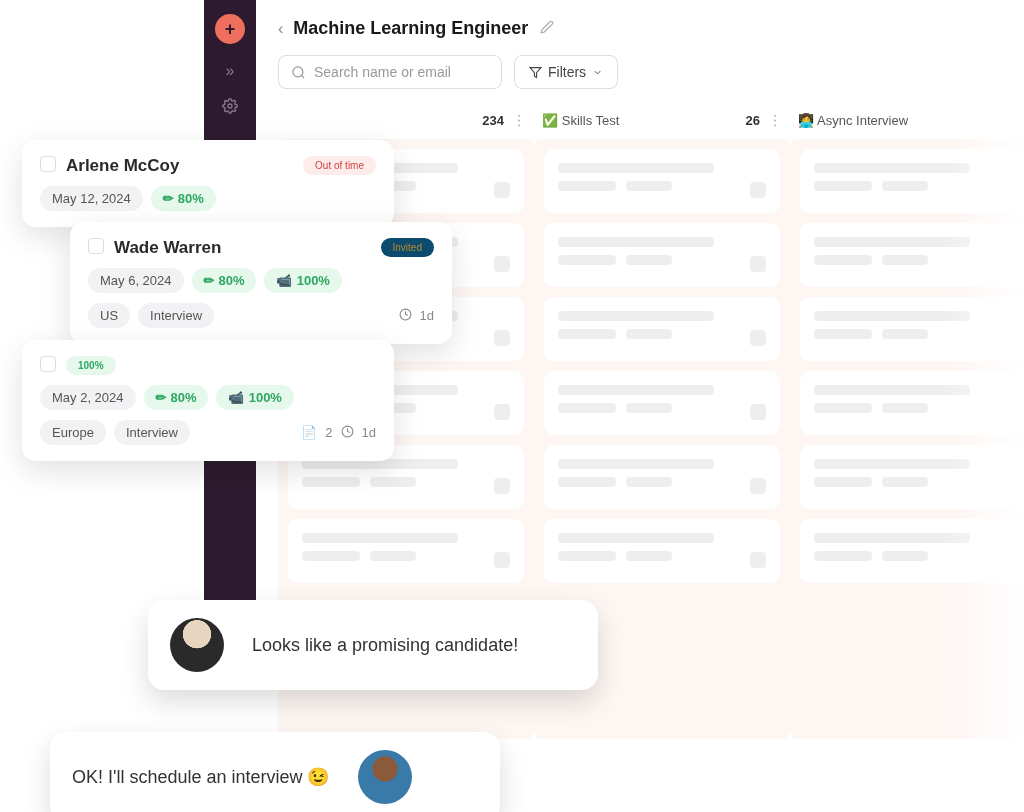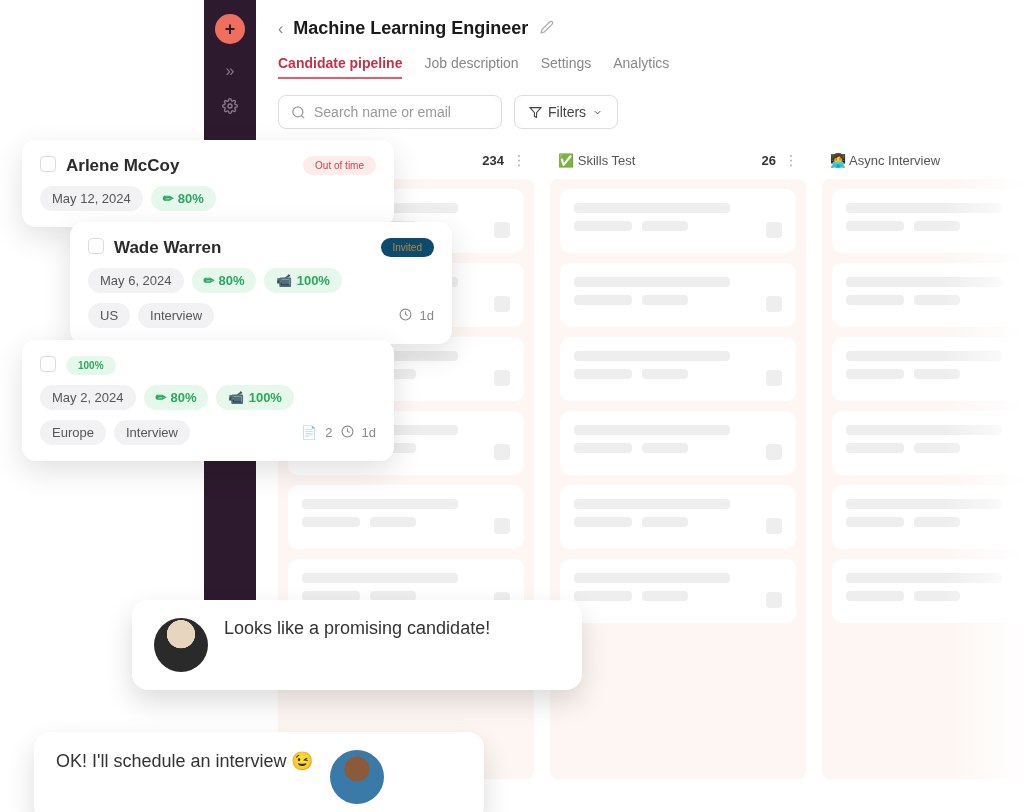--- a/index.html
+++ b/index.html
@@ -17,21 +17,21 @@
 
 .tabs { display: flex; gap: 22px; margin-bottom: 16px; font-size: 14px; }
 .tab { color: #888; cursor: pointer; padding-bottom: 6px; }
 .tab.active { color: #c2334a; font-weight: 600; border-bottom: 2px solid #e85a6e; }
 
 .controls { display: flex; gap: 12px; margin-bottom: 20px; }
 .search-box { display: flex; align-items: center; border: 1px solid #ddd; border-radius: 8px; padding: 8px 12px; width: 224px; color: #999; font-size: 14px; }
 .search-box svg { margin-right: 8px; }
 .filter-btn { display: flex; align-items: center; gap: 6px; border: 1px solid #ddd; border-radius: 8px; padding: 8px 14px; font-size: 14px; color: #444; cursor: pointer; }
 
-.board { display: flex; gap: 16px; position: relative; }
+.board { display: flex; position: relative; }
 .column { width: 256px; flex-shrink: 0; }
 .col-header { display: flex; align-items: center; justify-content: flex-end; gap: 8px; padding: 4px 8px 12px; font-size: 13px; color: #555; height: 30px; }
 .col-header .col-icon { margin-right: auto; font-size: 13px; }
 .col-header .count { font-weight: 600; color: #333; }
 .col-header .dots { color: #aaa; cursor: pointer; font-size: 14px; }
 .col-body { background: #fdf6f3; border-radius: 8px; padding: 10px; display: flex; flex-direction: column; gap: 10px; min-height: 600px; }
 .skel-card { background: #fff; border-radius: 10px; padding: 14px; }
 .skel-line { background: #eee; border-radius: 4px; height: 10px; margin-bottom: 8px; }
 .skel-row { display: flex; gap: 10px; align-items: center; }
 .skel-dot { width: 16px; height: 16px; background: #eee; border-radius: 4px; margin-left: auto; }
@@ -45,21 +45,21 @@
 .badge.out { background: #fdecea; color: #c44; }
 .badge.invited { background: #0c4a6e; color: #b88a2e; }
 .badge.pct { background: #e6f7ec; color: #2ea860; font-weight: 600; }
 .cand-meta { display: flex; align-items: center; gap: 8px; flex-wrap: wrap; }
 .pill { background: #f2f2f4; color: #555; font-size: 13px; padding: 5px 12px; border-radius: 14px; }
 .pill.green { background: #e6f7ec; color: #2ea860; font-weight: 600; display: inline-flex; align-items: center; gap: 4px; }
 .cand-footer { display: flex; gap: 8px; margin-top: 10px; align-items: center; }
 .cand-footer .right { margin-left: auto; display: flex; gap: 8px; align-items: center; color: #888; font-size: 13px; }
 
 
-.chat { position: absolute; background: #fff; border-radius: 16px; box-shadow: 0 12px 28px rgba(0,0,0,0.14); padding: 18px 22px; display: flex; gap: 16px; z-index: 20; }
+.chat { position: absolute; background: #fff; border-radius: 16px; box-shadow: 0 12px 28px rgba(0,0,0,0.14); padding: 18px 22px; display: flex; align-items: center; gap: 28px; z-index: 20; margin-left: 16px; }
 .avatar { width: 54px; height: 54px; border-radius: 50%; flex-shrink: 0; }
 .avatar.av1 { background: radial-gradient(circle at 50% 30%, #e8d5c0 30%, #2a2a2a 31%); }
 .avatar.av2 { background: radial-gradient(circle at 50% 35%, #8a5a3a 28%, #3a7aa8 29%); }
 .chat-text { font-size: 18px; color: #333; }
 
 .fade-right { position: absolute; right: 0; top: 0; bottom: 0; width: 80px; background: linear-gradient(to right, rgba(255,255,255,0), #fff); z-index: 5; pointer-events: none; }
 </style>
 </head>
 <body>
 
@@ -78,26 +78,20 @@
   <div class="breadcrumb">
     <span class="back-chevron">‹</span>
     <span class="page-title">Machine Learning Engineer</span>
     <span class="edit-icon">
       <svg width="14" height="14" viewBox="0 0 24 24" fill="none" stroke="currentColor" stroke-width="2">
           <path d="M17 3a2.828 2.828 0 1 1 4 4L7.5 20.5 2 22l1.5-5.5L17 3z"></path>
         </svg>
     </span>
   </div>
 
-  <div class="tabs">
-    <div class="tab active">Candidate pipeline</div>
-    <div class="tab">Job description</div>
-    <div class="tab">Settings</div>
-    <div class="tab">Analytics</div>
-  </div>
 
   <div class="controls">
     <div class="search-box">
       <svg width="15" height="15" viewBox="0 0 24 24" fill="none" stroke="#999" stroke-width="2">
           <circle cx="11" cy="11" r="8"></circle>
           <line x1="21" y1="21" x2="16.65" y2="16.65"></line>
         </svg>
       <span>Search name or email</span>
     </div>
     <div class="filter-btn">

